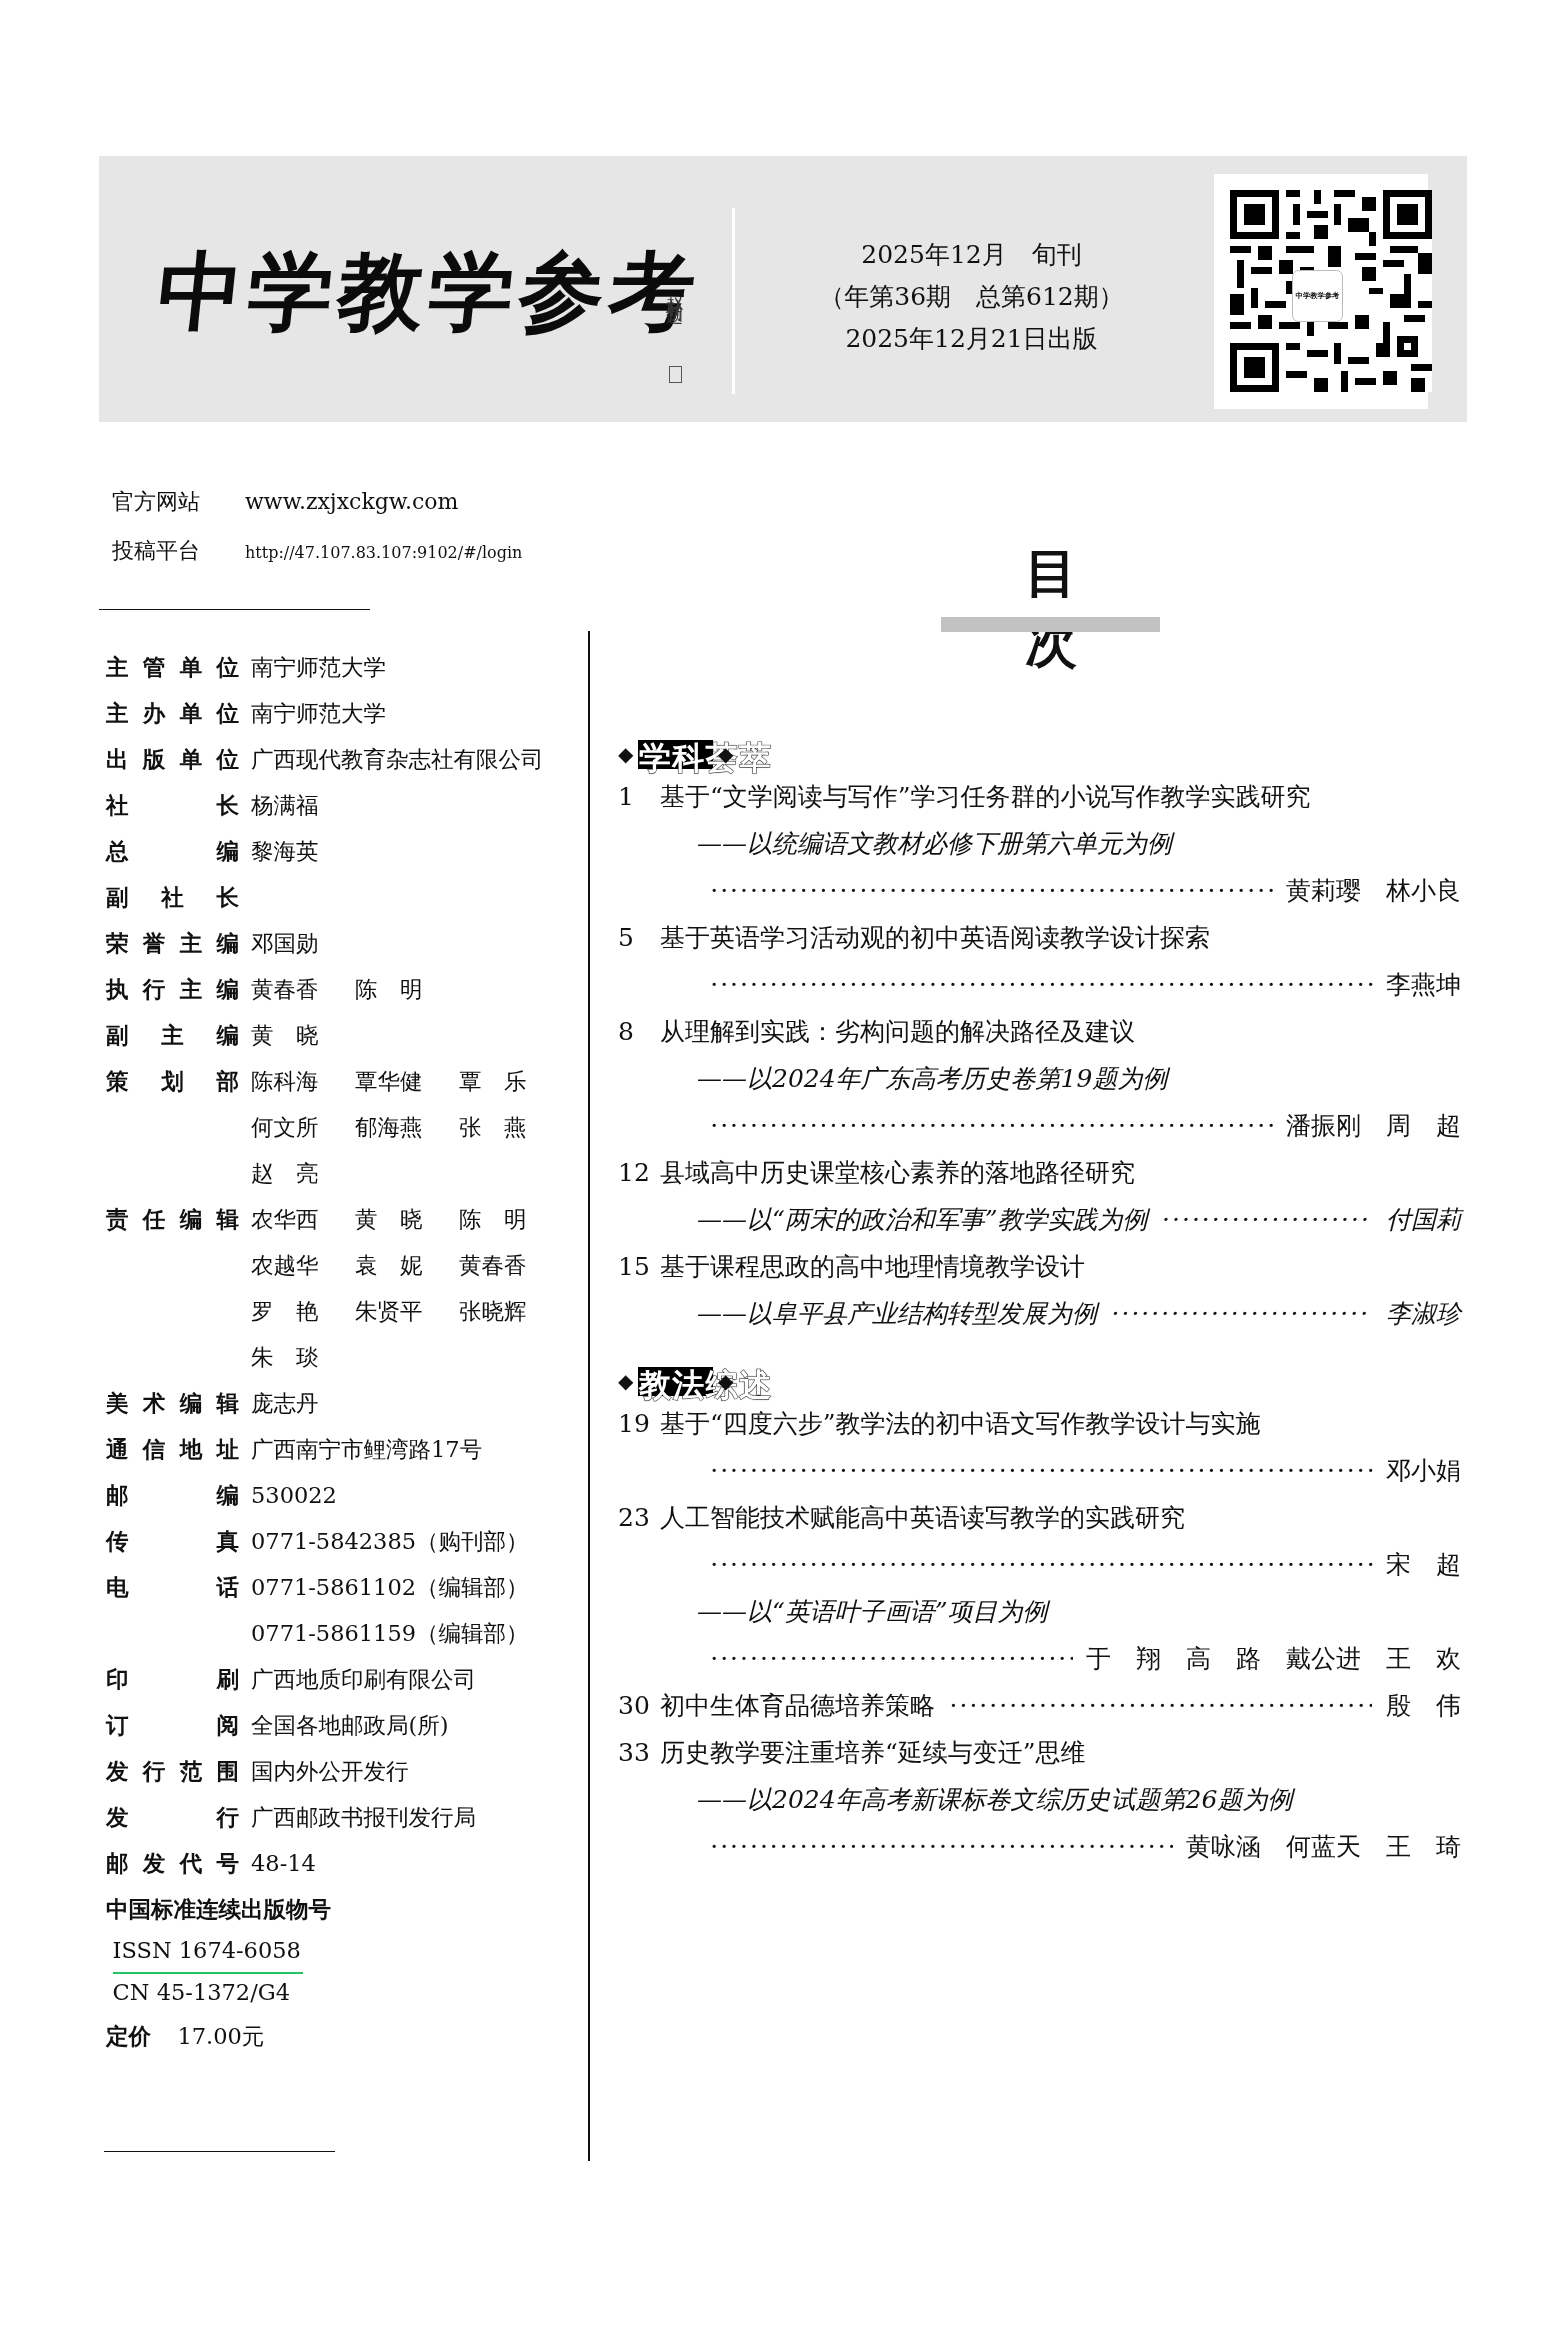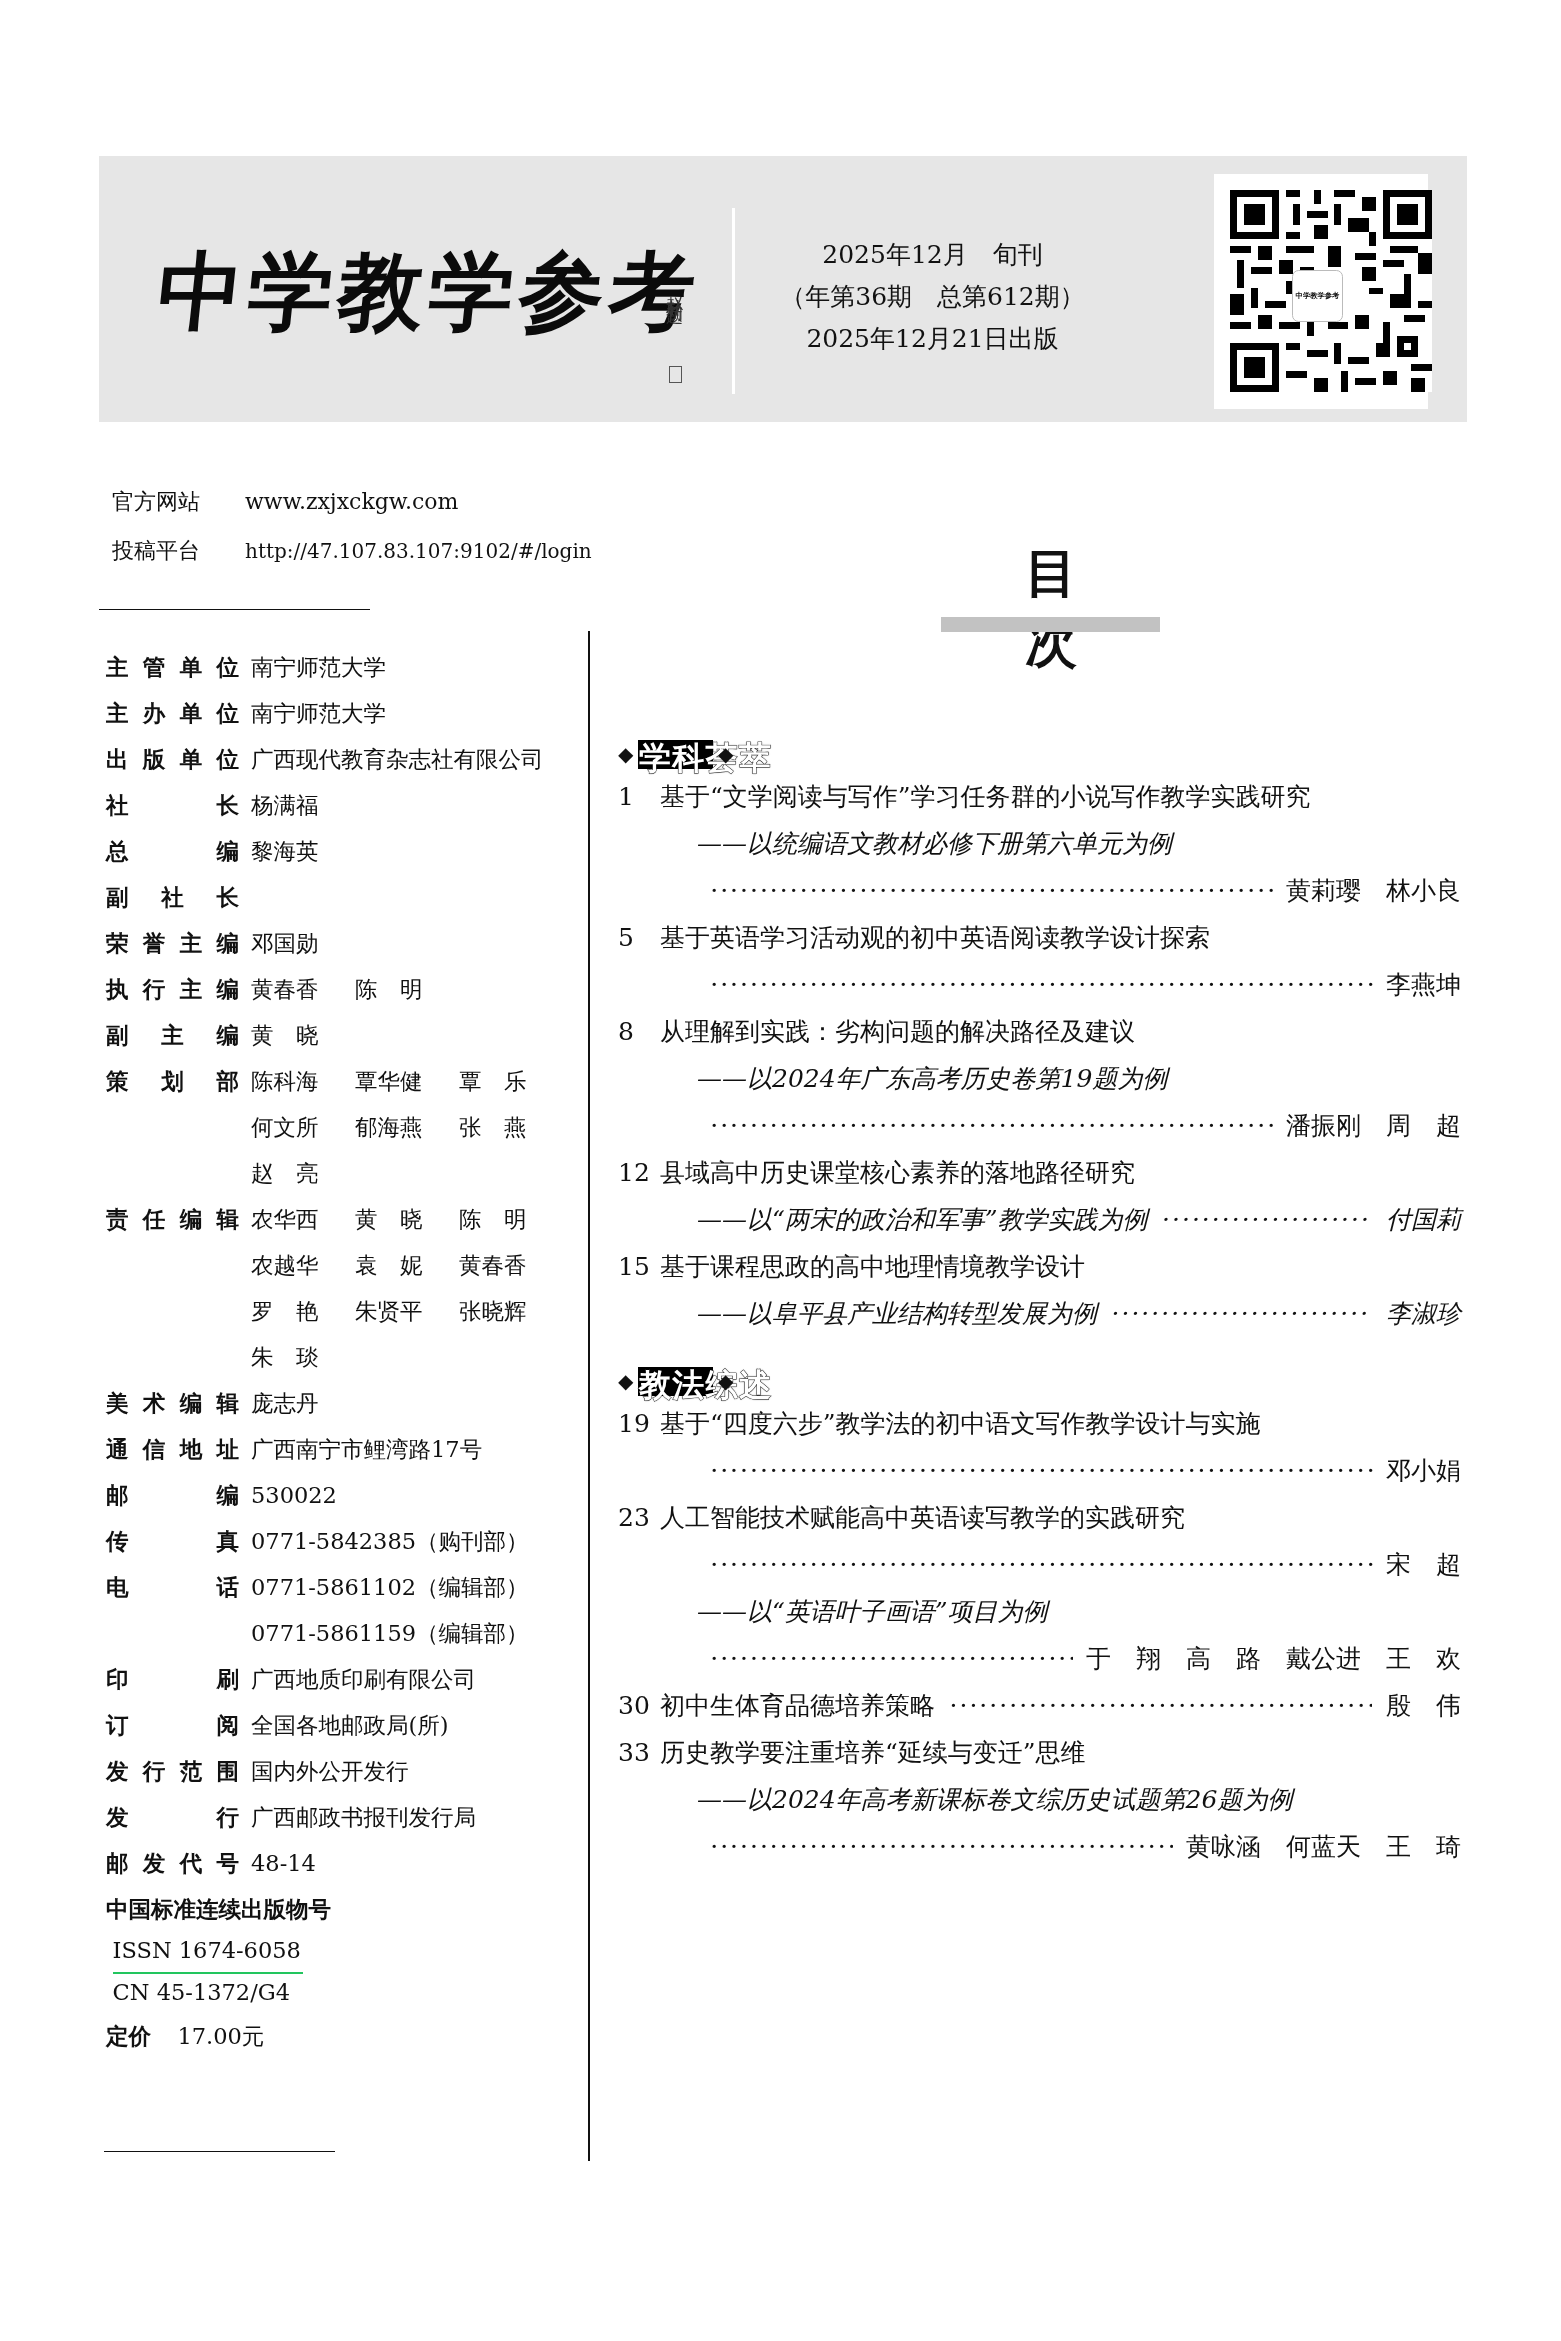--- a/index.html
+++ b/index.html
@@ -6,21 +6,21 @@
   body { width: 1561px; height: 2342px; position: relative; overflow: hidden;
          font-family: "DejaVu Serif", "Liberation Serif", serif; color: #111; }
 
   
   .header { position: absolute; left: 99px; top: 156px; width: 1368px; height: 266px; background: #e6e6e6; }
   .logo { position: absolute; left: 59px; top: 79px; font-family: "DejaVu Serif", serif; font-size: 85px;
           font-weight: bold; letter-spacing: 5.3px; color: #0b0b0b; transform: skewX(-6deg); white-space: nowrap; }
   .logo-sign { position: absolute; left: 565px; top: 126px; writing-mode: vertical-rl; font-size: 17px; color: #333; letter-spacing: 4px; }
   .logo-seal { position: absolute; left: 570px; top: 210px; width: 10.6px; height: 14.5px; border: 1.3px solid #555; }
   .header-divider { position: absolute; left: 633px; top: 52px; width: 2.6px; height: 186px; background: #ffffff; }
-  .issue { position: absolute; left: 622px; top: 78px; width: 423px; text-align: center; font-size: 25px; line-height: 42px; color: #111; }
+  .issue { position: absolute; left: 661px; top: 78px; width: 423px; text-align: center; font-size: 25px; line-height: 42px; color: #111; }
   .qr-box { position: absolute; left: 1115px; top: 18px; width: 214px; height: 235px; background: #ffffff; }
   .qr { position: absolute; left: 16px; top: 16px; width: 202px; height: 202px; }
   .qr-center { position: absolute; left: 78px; top: 96px; width: 49px; height: 50px; background: #fff; border: 1.3px solid #bbb;
                border-radius: 6.6px; font-size: 7.3px; font-weight: bold; display: flex; align-items: center; justify-content: center; }
 
   
   .links { position: absolute; left: 112px; top: 477px; font-size: 22px; line-height: 49px; }
   .links .lbl { display: inline-block; width: 126px; }
   .rule { position: absolute; height: 1.3px; background: #111; }
 
@@ -149,21 +149,21 @@
   </div>
 </div>
 
 <div class="links">
   <div>
     <span class="lbl">官方网站</span>
     <span>www.zxjxckgw.com</span>
   </div>
   <div>
     <span class="lbl">投稿平台</span>
-    <span style="font-size:20px">http://47.107.83.107:9102/#/login</span>
+    <span style="font-size:16px">http://47.107.83.107:9102/#/login</span>
   </div>
 </div>
 <div class="rule" style="left:99px; top:609px; width:271px;"></div>
 
 <div class="info" id="info"><div class="info-row">
       <div class="info-lbl">
         <span>主</span>
         <span>管</span>
         <span>单</span>
         <span>位</span>

